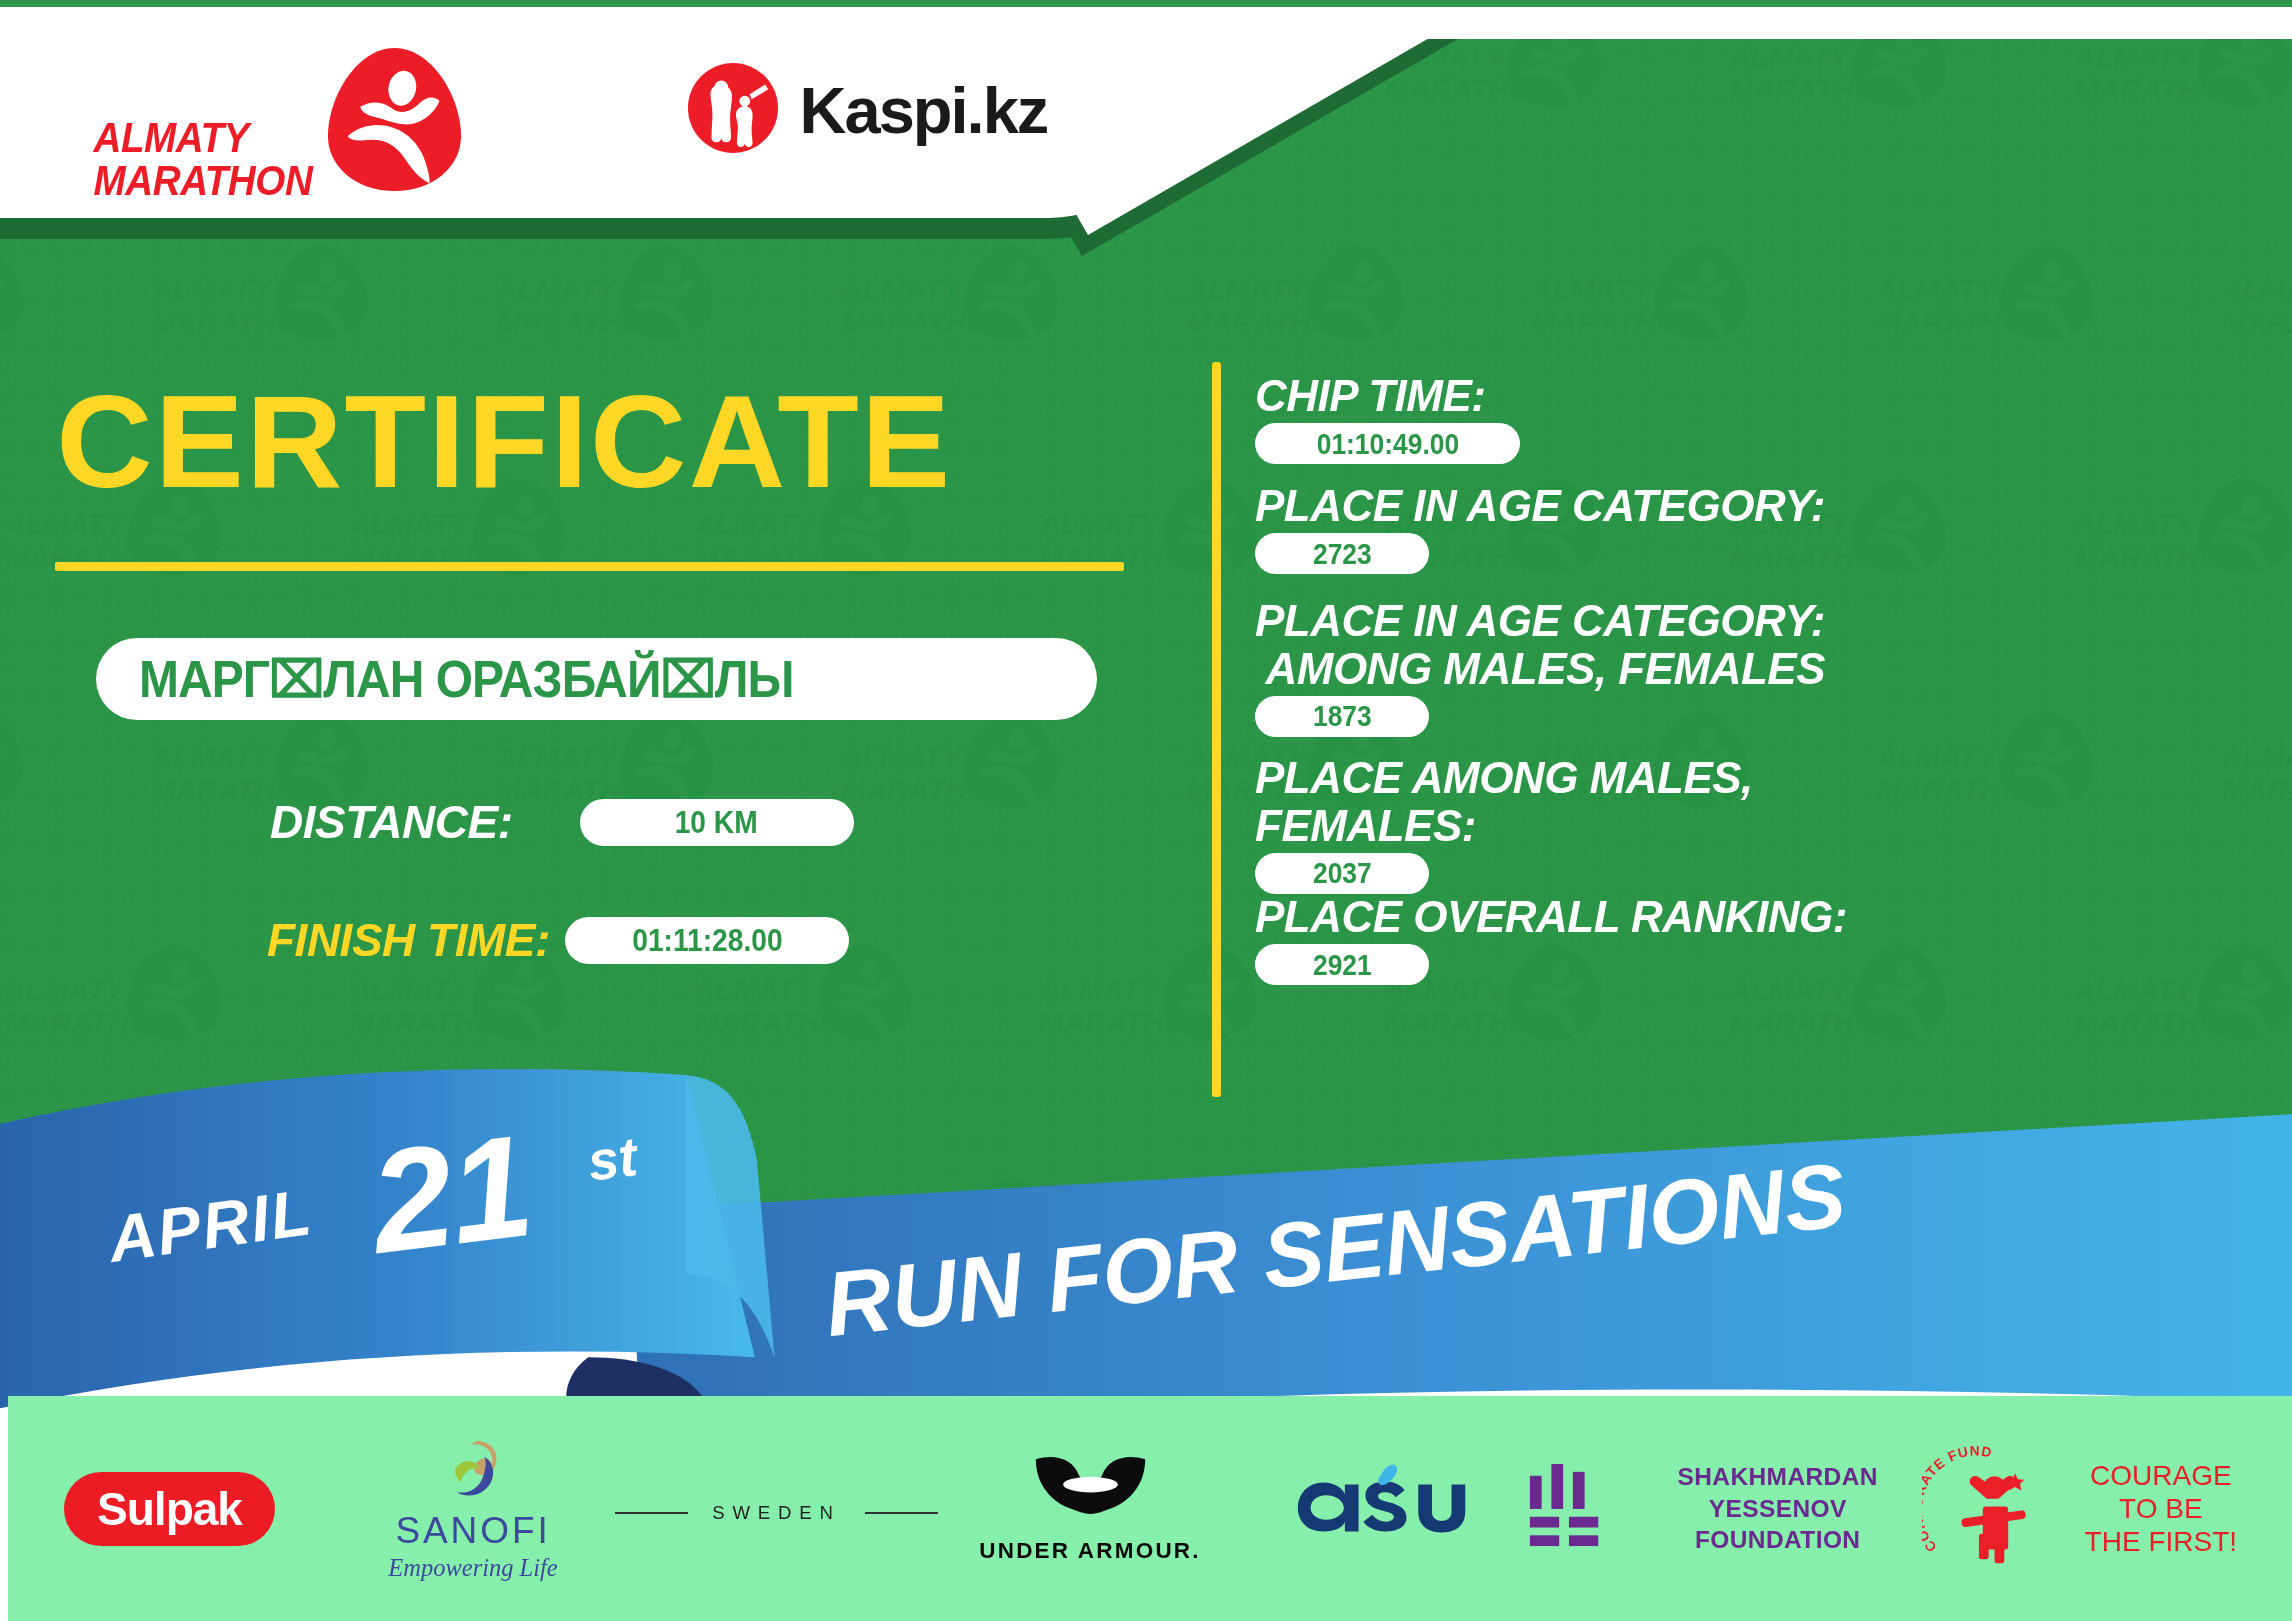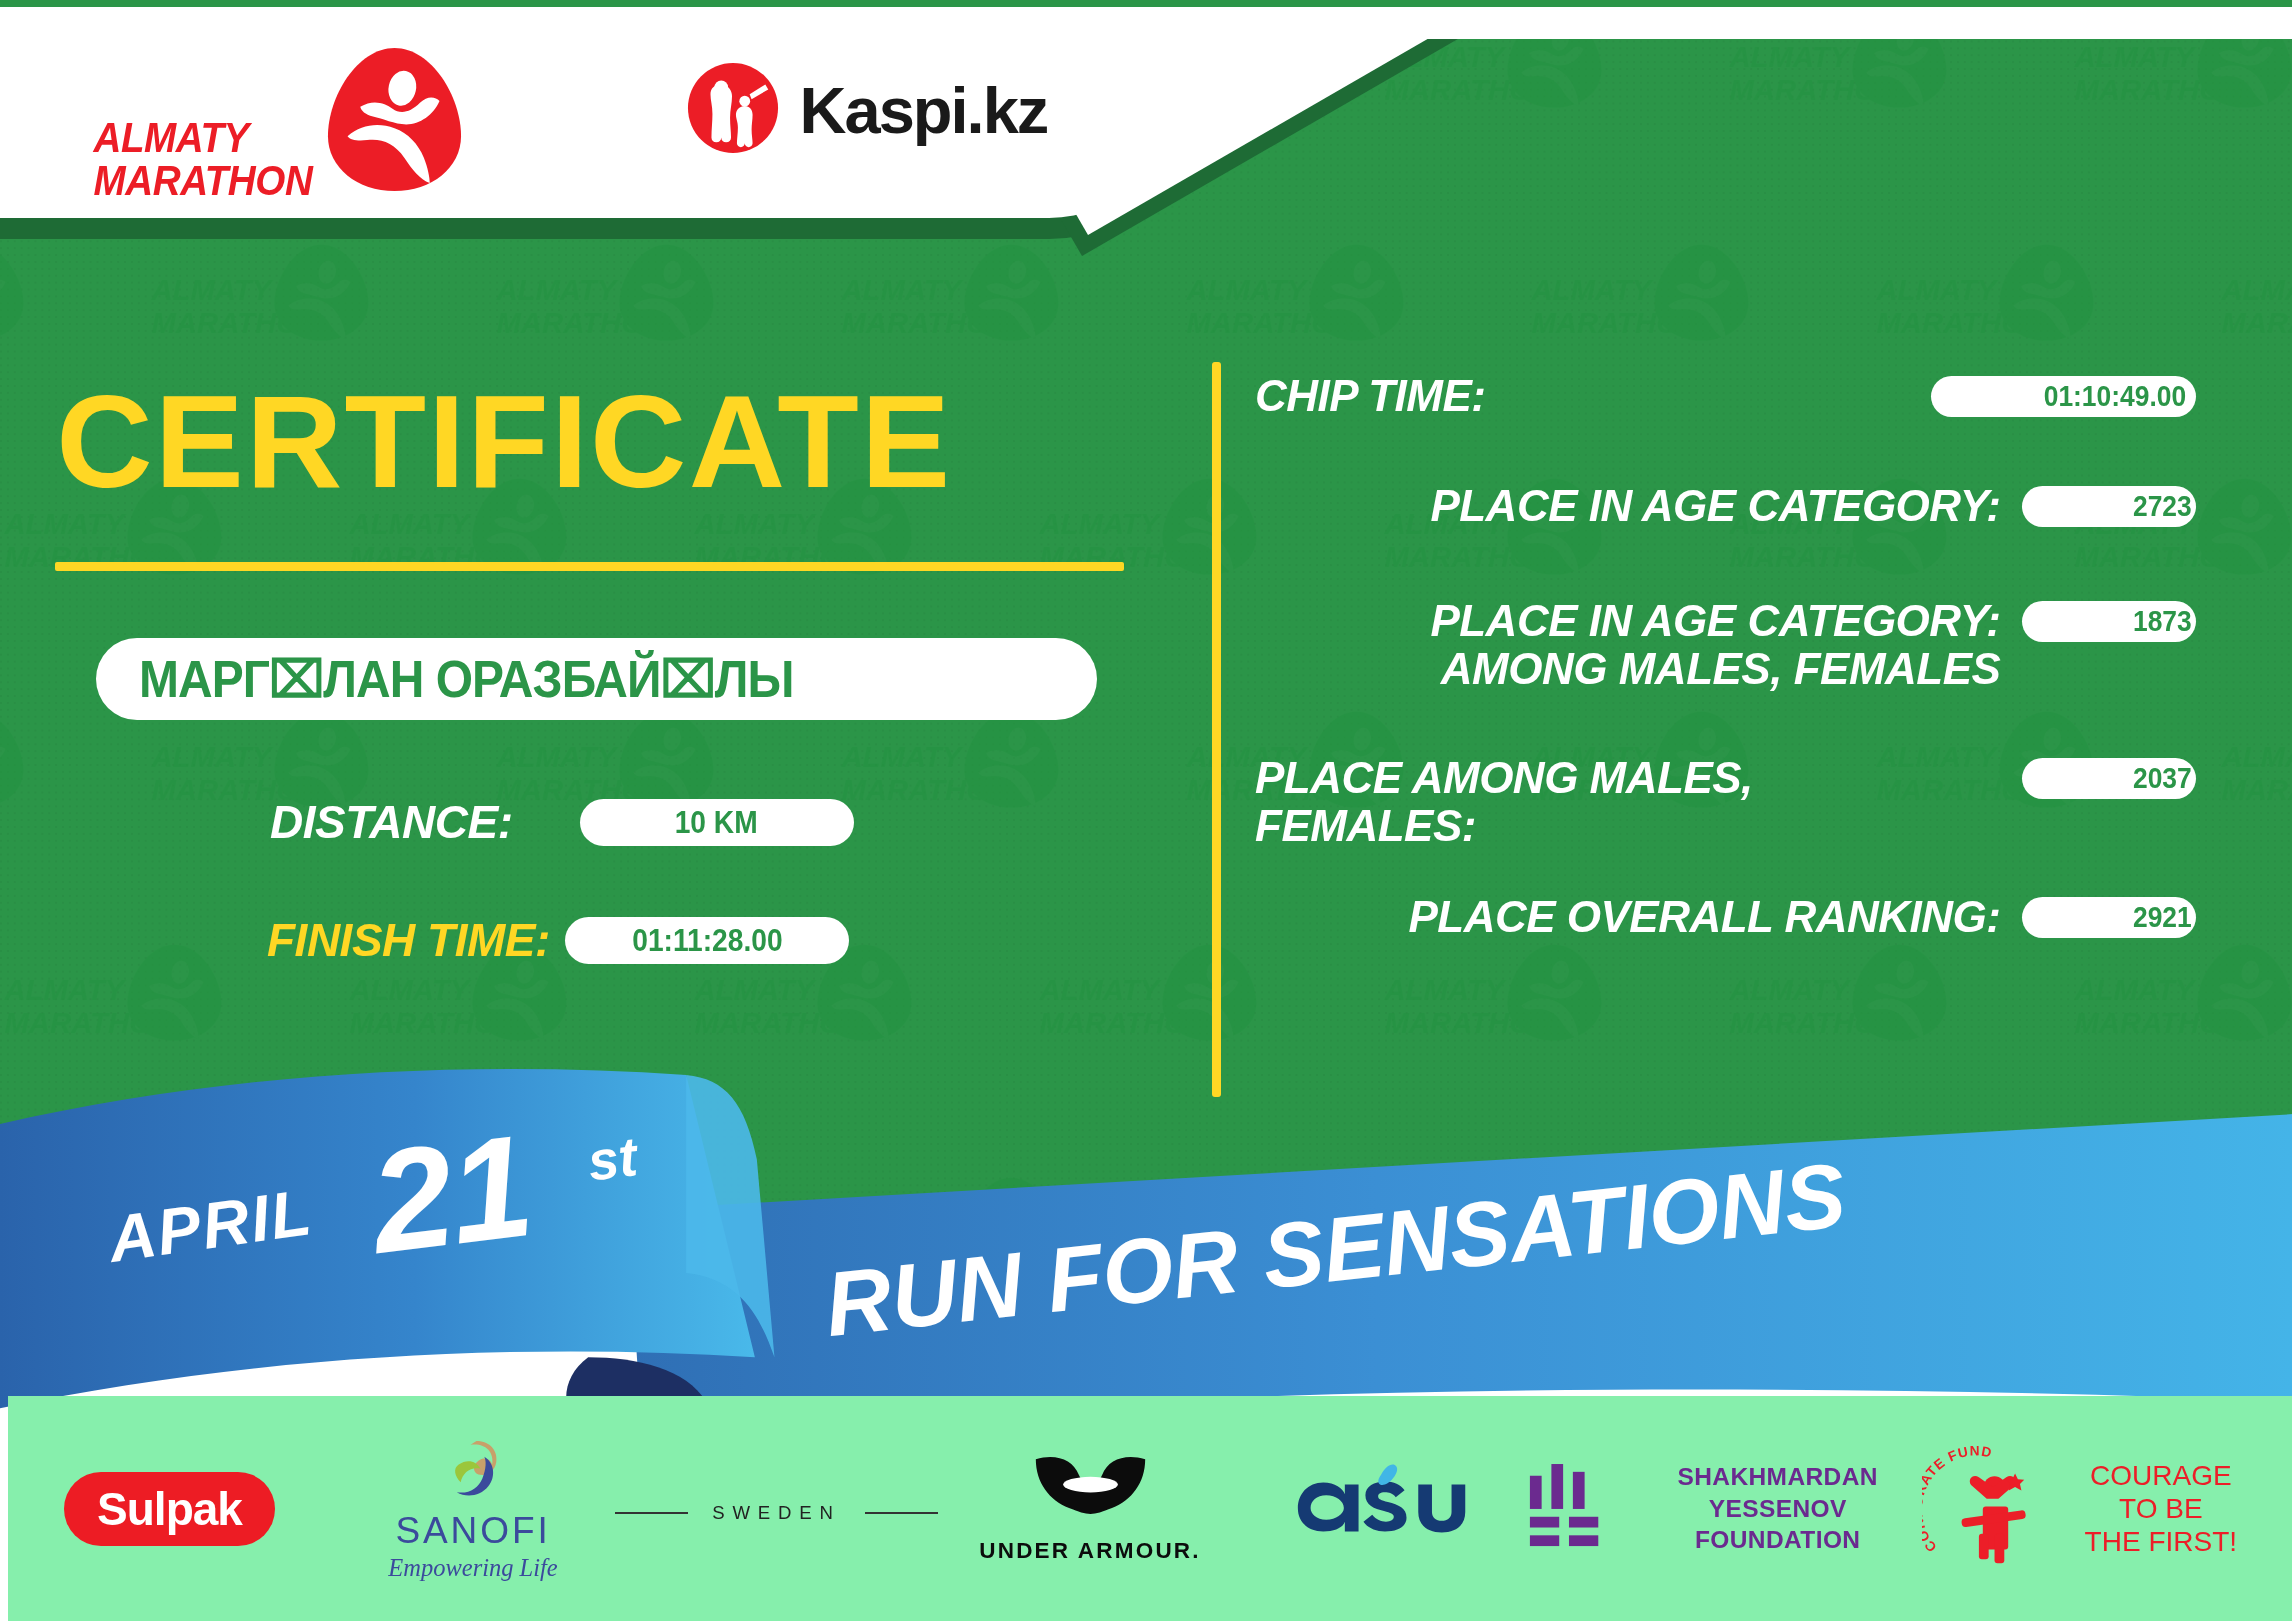--- a/index.html
+++ b/index.html
@@ -147,31 +147,31 @@
   
   .v-divider {
     position:absolute; left:1212px; top:362px; width:8.8px; height:735px;
     background:#ffd724; z-index:20; border-radius:2.9px;
   }
 
   
   .stats { position:absolute; left:1255px; top:372px; width:941px; z-index:20; }
   .stat-row {
     position:relative; display:flex; align-items:flex-start;
-    justify-content:flex-end; width:941px;
+    justify-content:flex-end; width:941px;flex-direction:column;
   }
   .stat-label {
     color:#ffffff; font-weight:bold; font-style:italic;
     font-size:44px; line-height:1.08; letter-spacing:-0.5px;
     text-align:left; flex:1; padding-right:21.6px;
   }
   .stat-label.right { text-align:right; }
   .stat-pill {
     background:#ffffff; border-radius:25.5px; height:41px; min-width:174px;
-    display:flex; align-items:center; justify-content:flex-end; flex:none;
+    display:flex; align-items:center; justify-content:center; flex:none;
     margin-top:3.9px;
   }
   .stat-pill.wide { min-width:265px; }
   .stat-pill-text {
     color:#2b9548; font-weight:bold; font-size:30px;
     transform:scaleX(.88); white-space:nowrap;
   }
 
   
   .ribbon-layer {

